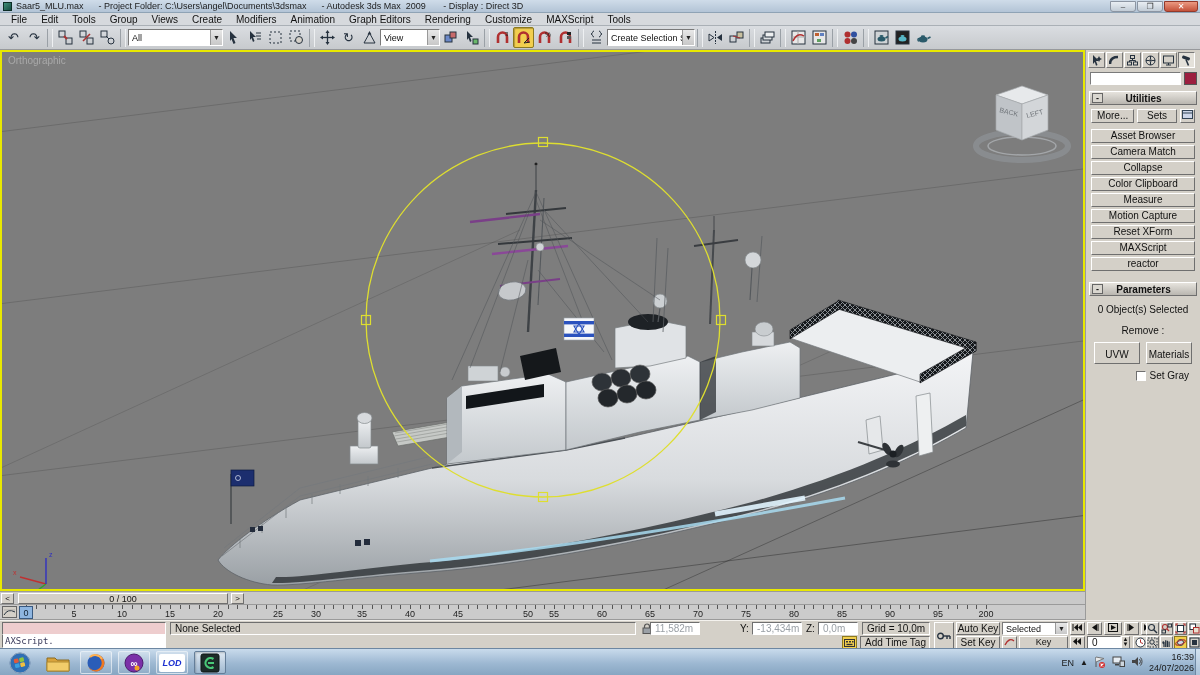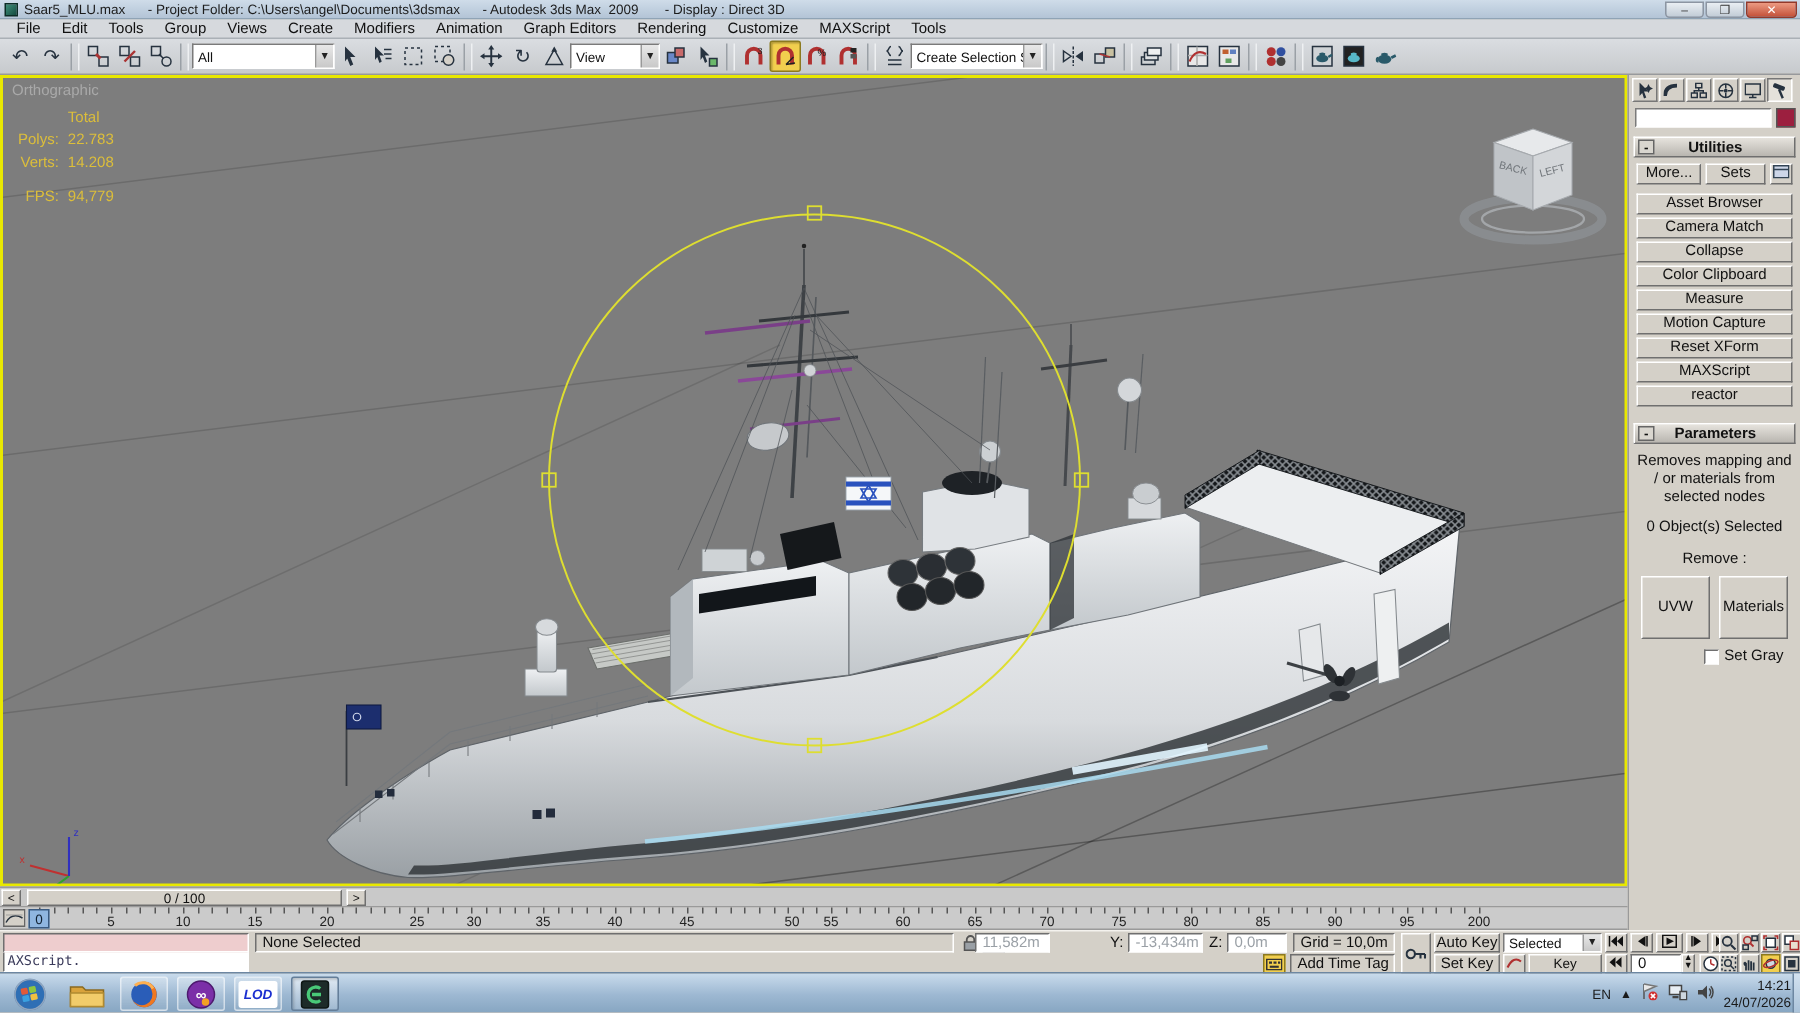--- a/index.html
+++ b/index.html
@@ -58,21 +58,21 @@
   .rollout-head .rtitle { flex:1; text-align:center; margin-right:14px; }
   .btn { background:#d4d0c8; border:1px solid; border-color:#fff #6f6f6f #6f6f6f #fff; font-size:10px; text-align:center; color:#111; }
   .util-row { display:flex; gap:3px; padding:4px 2px 3px 2px; align-items:center; }
   .util-row .btn { height:14px; line-height:12px; }
   .util-grid { display:flex; flex-direction:column; gap:2px; padding:3px 2px; }
   .util-grid .btn { height:14px; line-height:12px; width:104px; margin:0 auto; }
   .param-desc { padding:6px 2px 0 2px; text-align:center; font-size:10px; line-height:12px; }
   .param-sel { padding:8px 0 0 0; text-align:center; font-size:10px; }
   .param-remove { padding:10px 0 0 0; text-align:center; font-size:10px; }
   .param-btnrow { display:flex; justify-content:center; gap:6px; padding:6px 0 0 0; }
-  .param-btnrow .btn { width:46px; height:42px; line-height:24px; }
+  .param-btnrow .btn { width:46px; height:22px; line-height:24px; }
   .setgray { display:flex; align-items:center; gap:4px; justify-content:flex-end; padding:6px 8px 0 0; font-size:10px; }
   .checkbox { width:10px; height:10px; background:#fff; border:1px solid; border-color:#6f6f6f #fff #fff #6f6f6f; }
 
   
   .timeslider { position:absolute; left:0; top:591px; width:1085px; height:14px; background:#c9c9c9;
     border-top:1px solid #9a9a9a; border-bottom:1px solid #9a9a9a; }
   .ts-arrow { position:absolute; top:1px; width:13px; height:11px; background:#d4d0c8; border:1px solid; border-color:#fff #6f6f6f #6f6f6f #fff;
     font-size:8px; line-height:10px; text-align:center; }
   .ts-handle { position:absolute; left:18px; top:1px; width:210px; height:11px; background:#d4d0c8; border:1px solid; border-color:#fff #6f6f6f #6f6f6f #fff;
     font-size:9px; line-height:10px; text-align:center; }
@@ -541,46 +541,20 @@
         <line x1="46" y1="584" x2="20" y2="577" stroke="#c03030"></line>
         <line x1="46" y1="584" x2="30" y2="596" stroke="#30a030"></line>
         <line x1="46" y1="584" x2="46" y2="558" stroke="#3030c0"></line>
         <text x="13" y="575" font-size="7" fill="#c03030" stroke="none">x</text>
         <text x="22" y="603" font-size="7" fill="#30a030" stroke="none">y</text>
         <text x="49" y="557" font-size="7" fill="#3030c0" stroke="none">z</text>
       </g>
     </svg>
 
     <div class="vp-label">Orthographic</div>
-    <div class="vp-stats">
-      <table>
-        <tbody>
-            <tr>
-              <td class="lab"></td>
-              <td>Total</td>
-            </tr>
-        <tr>
-              <td class="lab">Polys:</td>
-              <td>22.783</td>
-            </tr>
-        <tr>
-              <td class="lab">Verts:</td>
-              <td>14.208</td>
-            </tr>
-        <tr class="spacer">
-              <td></td>
-              <td></td>
-            </tr>
-        <tr>
-              <td class="lab">FPS:</td>
-              <td>94,779</td>
-            </tr>
-      </tbody>
-        </table>
-    </div>
   </div>
 
   <div class="cmdpanel">
     <div class="cp-tabs">
       <span class="cp-tab">
           <svg width="11" height="11">
             <polygon points="2,0 8,6 5,6 6.5,10 5,10.7 3.8,7 2,9" fill="#26323f"></polygon>
             <path d="M8,1 l1,2 l2,1 l-2,1 l-1,2 l-1,-2 l-2,-1 l2,-1 z" fill="#26323f"></path>
           </svg>
         </span>
@@ -648,21 +622,20 @@
           <button class="btn">MAXScript</button>
           <button class="btn">reactor</button>
         </div>
     </div>
 
     <div class="rollout" style="margin-top:8px">
       <div class="rollout-head">
         <span class="minus">-</span>
         <span class="rtitle">Parameters</span>
       </div>
-      <div class="param-desc">Removes mapping and / or materials from selected nodes</div>
       <div class="param-sel">0 Object(s) Selected</div>
       <div class="param-remove">Remove :</div>
       <div class="param-btnrow">
         <button class="btn">UVW</button>
         <button class="btn">Materials</button>
       </div>
       <div class="setgray">
         <span class="checkbox"></span>
         <span>Set Gray</span>
       </div>
@@ -1007,20 +980,20 @@
       <span><svg width="13" height="11">
             <rect x="1" y="1" width="8" height="6" fill="#e8eef4" stroke="#444"></rect>
             <rect x="3" y="8" width="4" height="1.5" fill="#444"></rect>
             <rect x="8" y="5" width="4.5" height="5.5" fill="#cdd6de" stroke="#444"></rect>
           </svg></span>
       <span><svg width="12" height="11">
             <polygon points="1,4 4,4 7,1 7,10 4,7 1,7" fill="#444"></polygon>
             <path d="M8.5,3 A4,4 0 0 1 8.5,8 M9.5,1.5 A6,6 0 0 1 9.5,9.5" fill="none" stroke="#444"></path>
           </svg></span>
       <div class="clock">
-        <div>14:21</div>
+        <div>16:39</div>
         <div>24/07/2026</div>
       </div>
     </div>
     <div class="showdesk"></div>
   </div>
 
 </div>
 
 </body></html>

